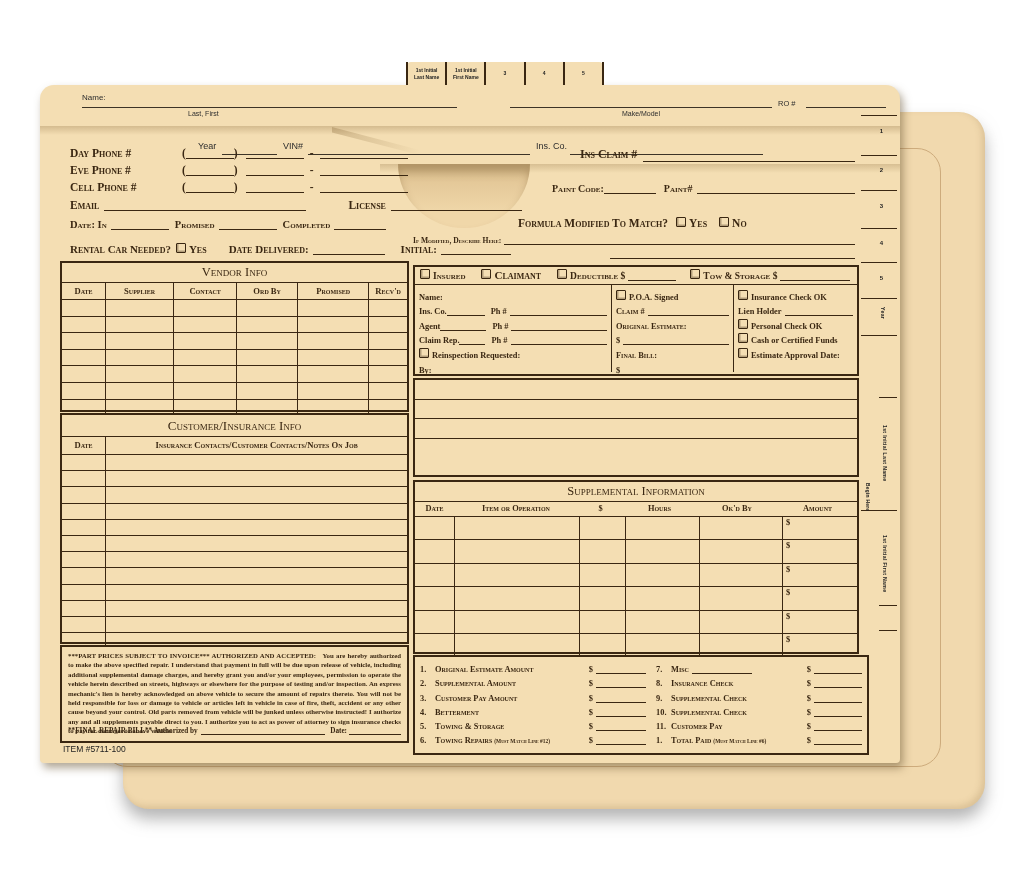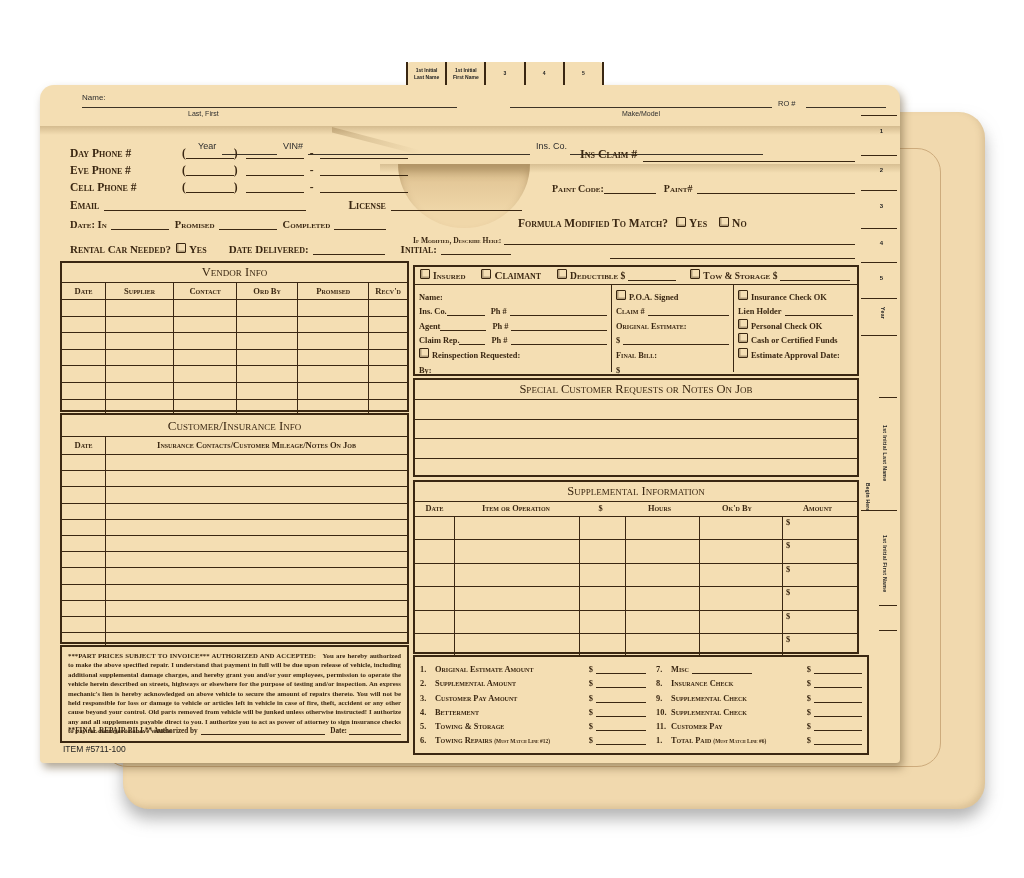--- a/index.html
+++ b/index.html
@@ -251,21 +251,21 @@
           <div style="width:17.4%"></div>
           <div style="width:20.3%"></div>
           <div style="flex:1"></div>
         </div>
     </div>
 
     <div class="box" style="left:20px;top:328px;width:345px;height:227px">
       <div class="title" style="height:21px;font-size:13px;line-height:21px">Customer/Insurance Info</div>
       <div class="grid-row" style="height:17px">
         <div class="ghead" style="width:12.5%;font-size:8.6px;line-height:17px">Date</div>
-        <div class="ghead" style="flex:1;font-size:8.6px;line-height:17px">Insurance Contacts/Customer Mileage/Notes On Job</div>
+        <div class="ghead" style="flex:1;font-size:8.6px;line-height:17px">Insurance Contacts/Customer Contacts/Notes On Job</div>
       </div>
       <div class="grid-row" style="height:15.2px">
           <div style="width:12.5%"></div>
           <div style="flex:1"></div>
         </div>
       <div class="grid-row" style="height:15.2px">
           <div style="width:12.5%"></div>
           <div style="flex:1"></div>
         </div>
       <div class="grid-row" style="height:15.2px">
@@ -441,21 +441,20 @@
               <span>Estimate Approval Date:</span>
             </div>
           <div class="ins-r">
               <span class="wlf"></span>
             </div>
         </div>
       </div>
     </div>
 
     <div class="box" style="left:373px;top:293px;width:442px;height:95px">
-      <div class="title" style="height:19px;font-size:12.5px;line-height:19px">Special Customer Requests or Notes On Job</div>
       <div class="grid-row" style="height:18.5px">
           <div style="flex:1"></div>
         </div>
       <div class="grid-row" style="height:18.5px">
           <div style="flex:1"></div>
         </div>
       <div class="grid-row" style="height:18.5px">
           <div style="flex:1"></div>
         </div>
       <div class="grid-row" style="height:18.5px">

